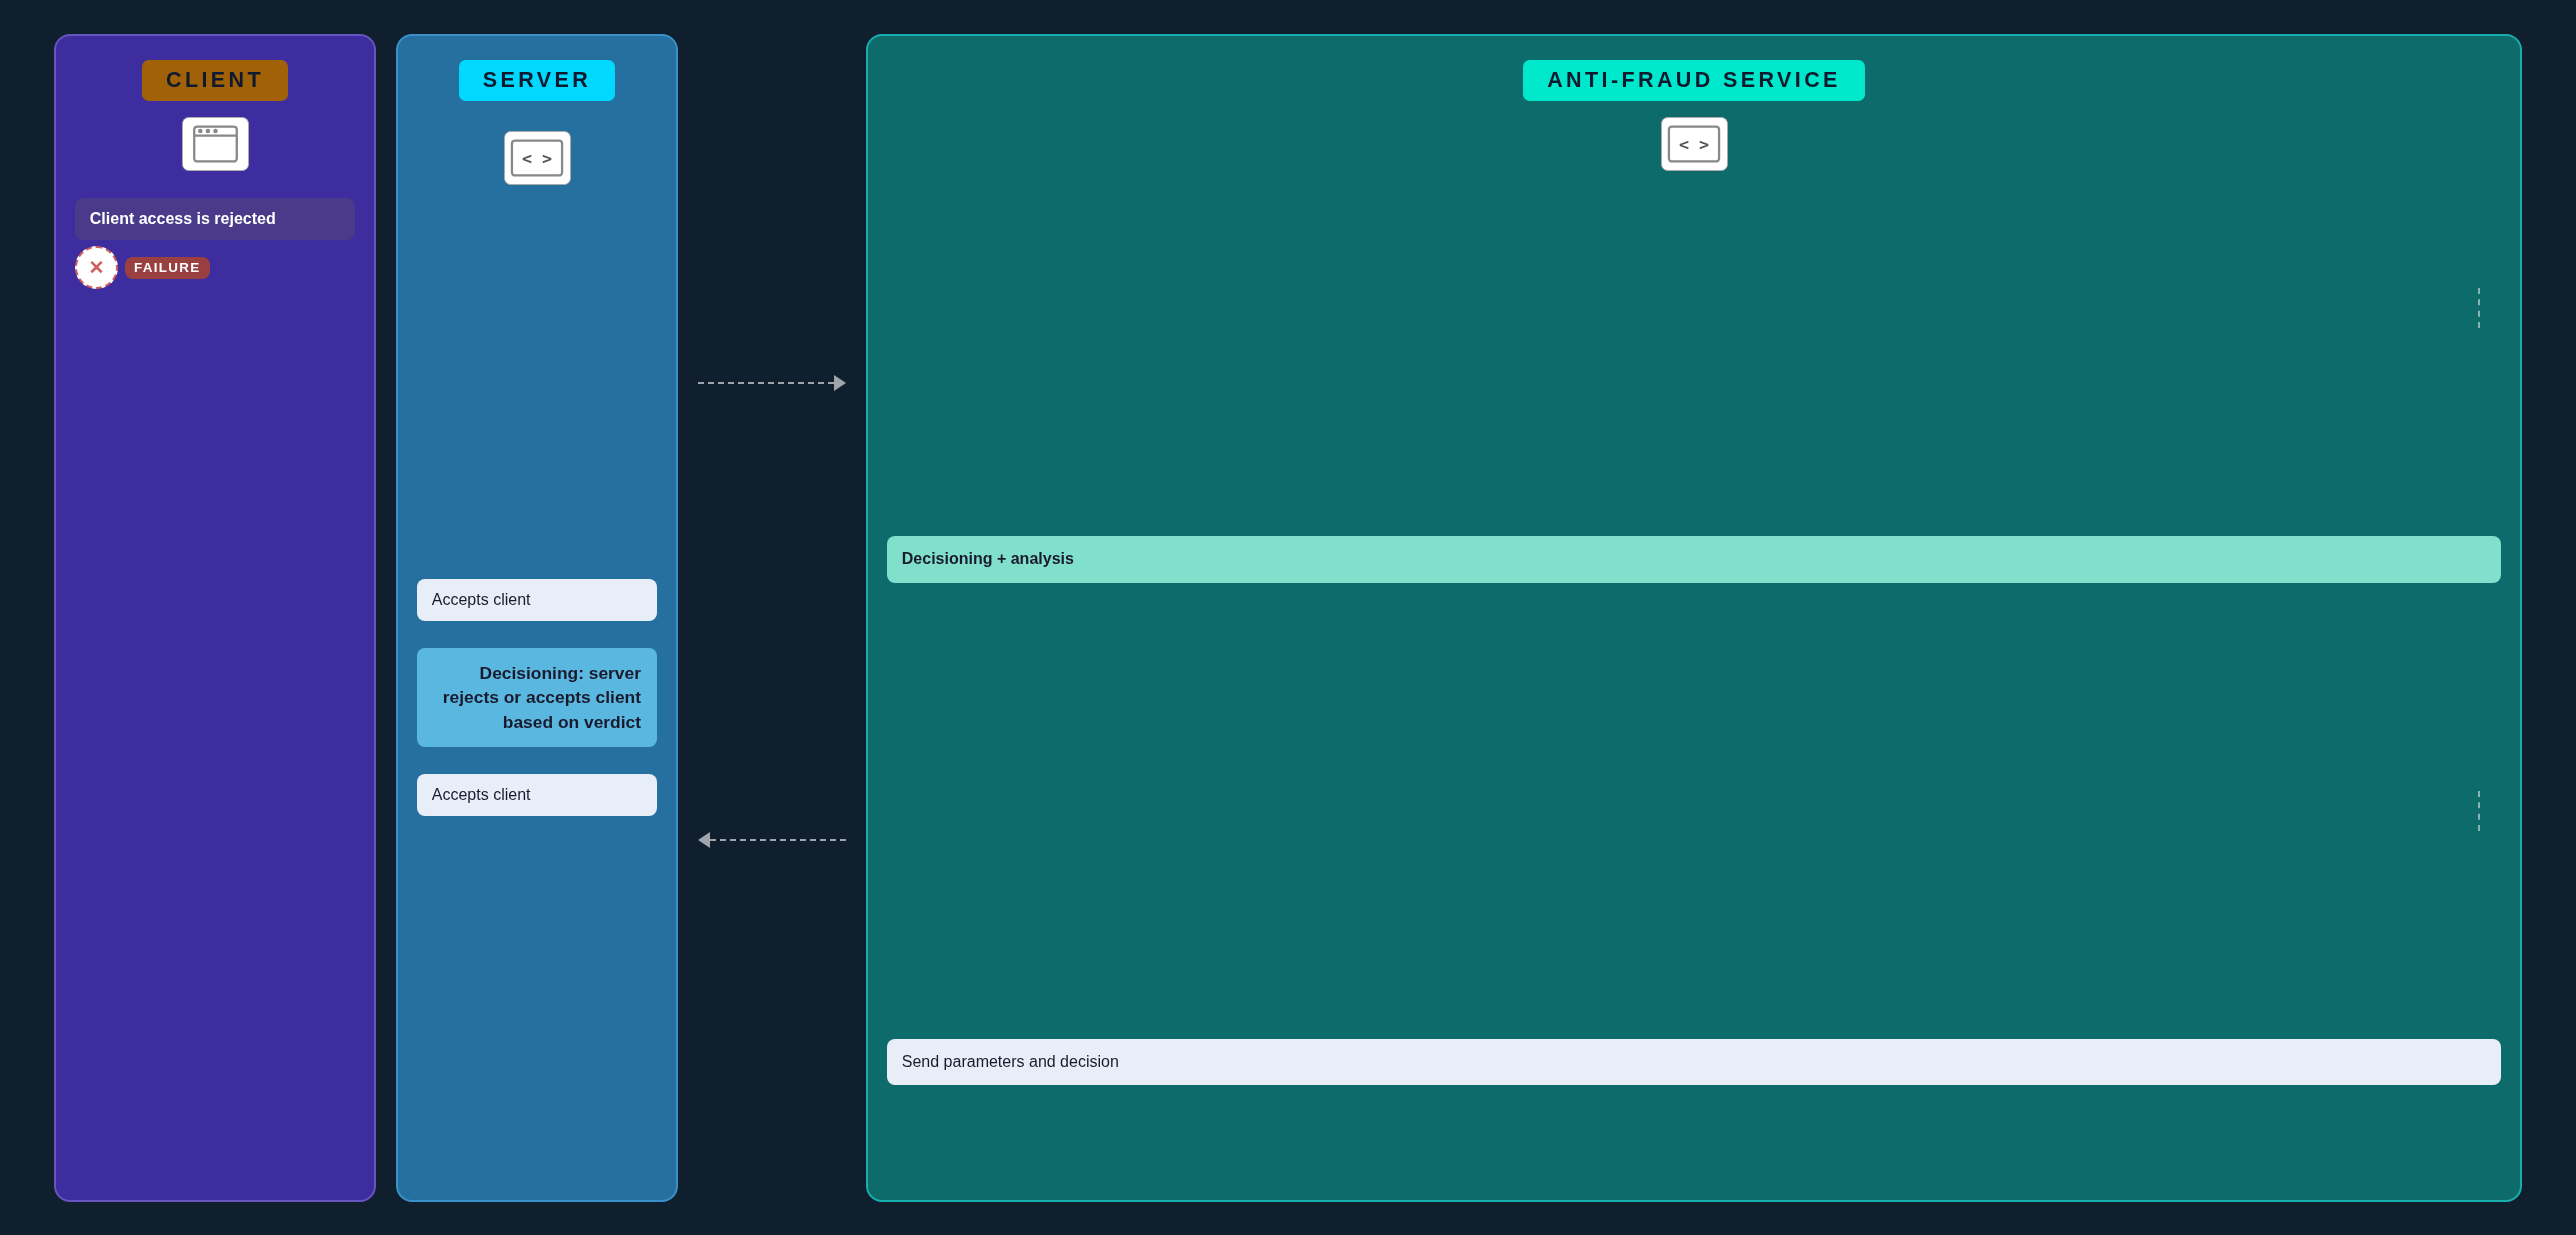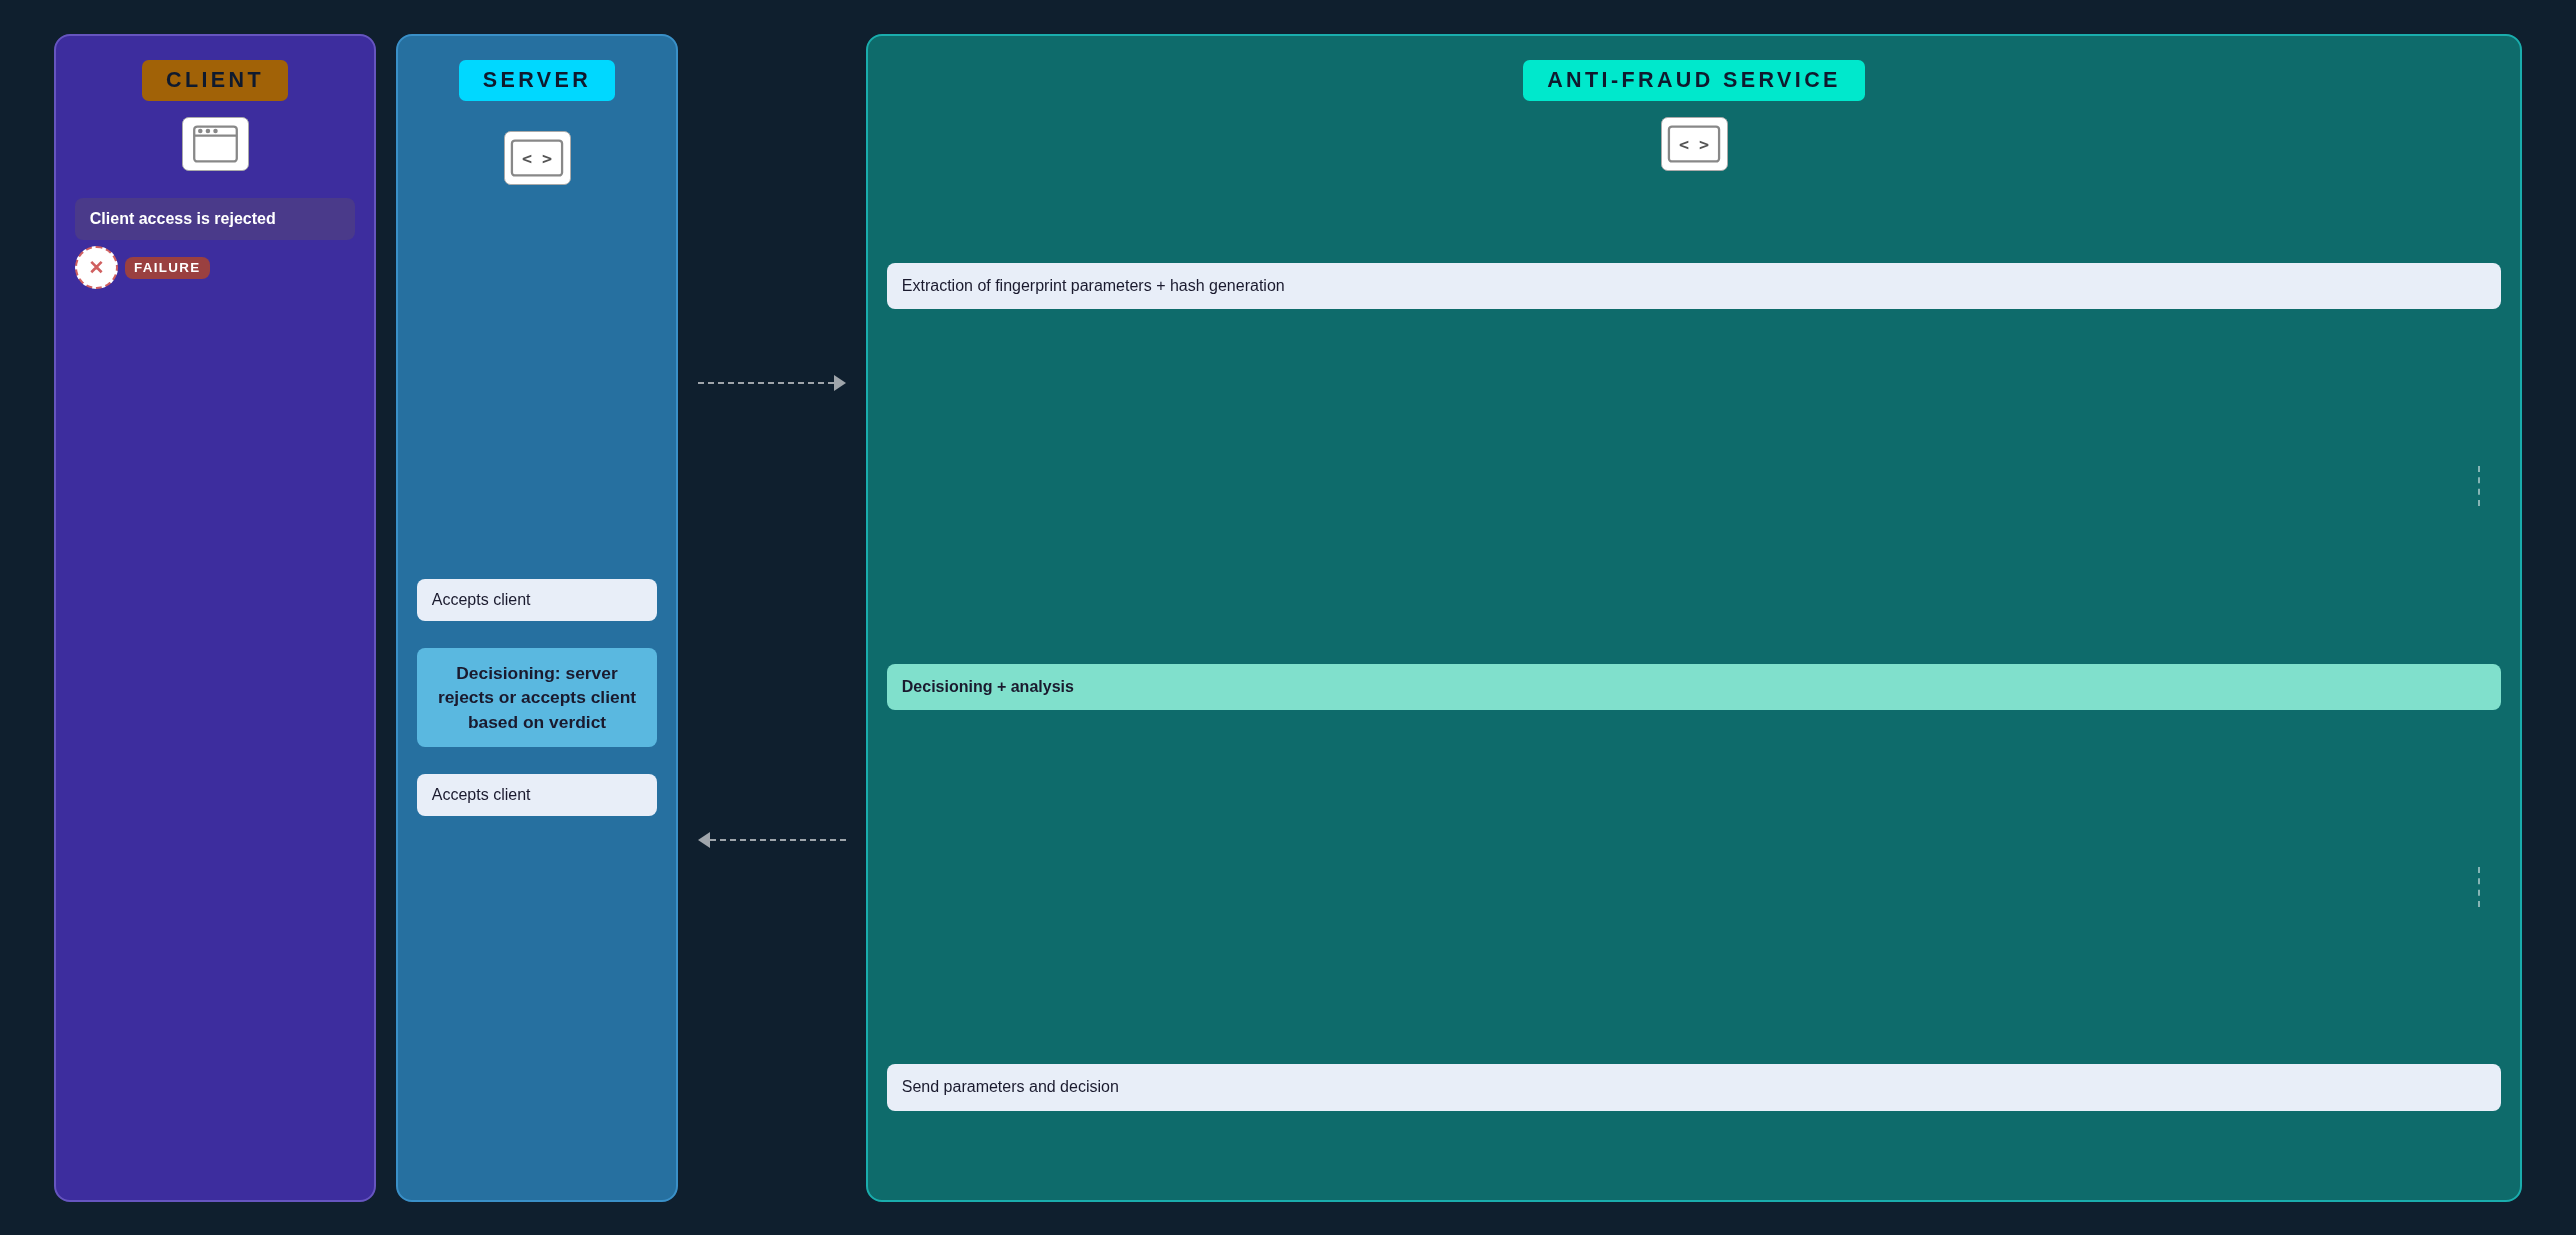--- a/index.html
+++ b/index.html
@@ -155,21 +155,21 @@
     }
 
     .server-decision-box {
       background: #5ab8e0;
       border-radius: 8px;
       padding: 13.4px 16px;
       color: #1a1a2e;
       font-size: 17.4px;
       font-weight: 700;
       width: 100%;
-      text-align: center;
+      text-align: right;
       line-height: 1.4;
     }
 
     
     .antifraud-panel-body {
       display: flex;
       flex-direction: column;
       width: 100%;
       flex: 1;
       justify-content: space-around;
@@ -268,23 +268,20 @@
 
       <div class="code-icon-box">
         <svg viewBox="0 0 70 50" width="54" height="38">
           <rect x="2" y="2" width="66" height="46" rx="4" fill="none" stroke="#888" stroke-width="3"></rect>
           <text x="35" y="33" text-anchor="middle" font-size="22" fill="#555" font-family="monospace" font-weight="bold">&lt; &gt;</text>
         </svg>
       </div>
 
       <div class="antifraud-panel-body">
 
-        <div class="af-box">
-          <span>Extraction of fingerprint parameters + hash generation</span>
-        </div>
 
         <div style="display:flex; align-items:flex-start; width:100%; gap: 0;">
           <div style="flex:1;"></div>
           <div style="display:flex; flex-direction:column; align-items:center; margin-right: 20px;">
             <div style="width:2.7px; height:40px; border-left: 2.7px dashed rgba(255,255,255,0.5);"></div>
           </div>
         </div>
 
         <div class="af-box af-box-green">
           <span>Decisioning + analysis</span>

